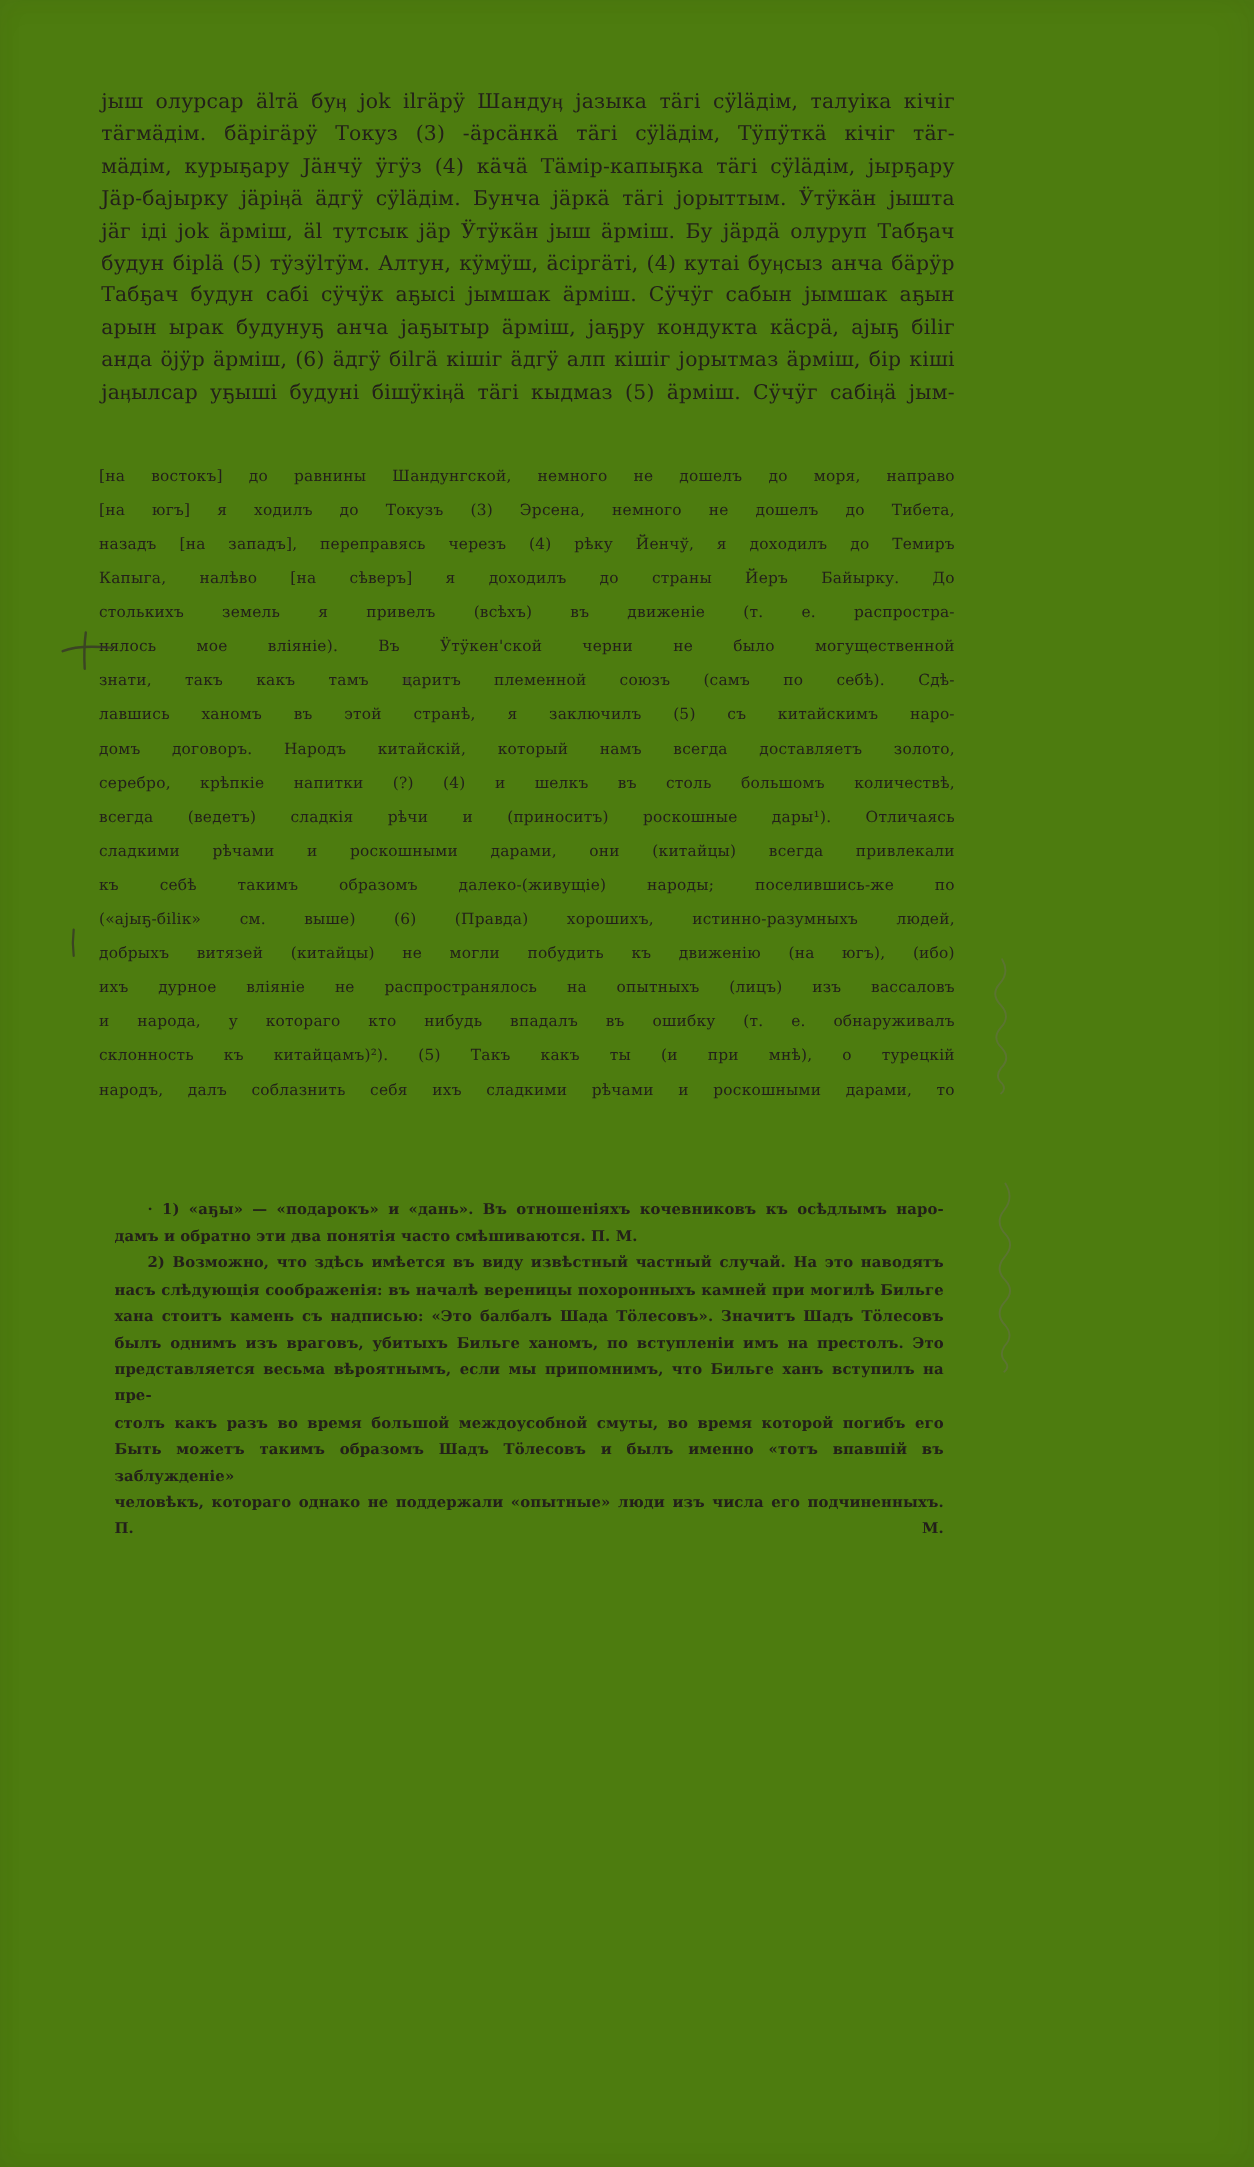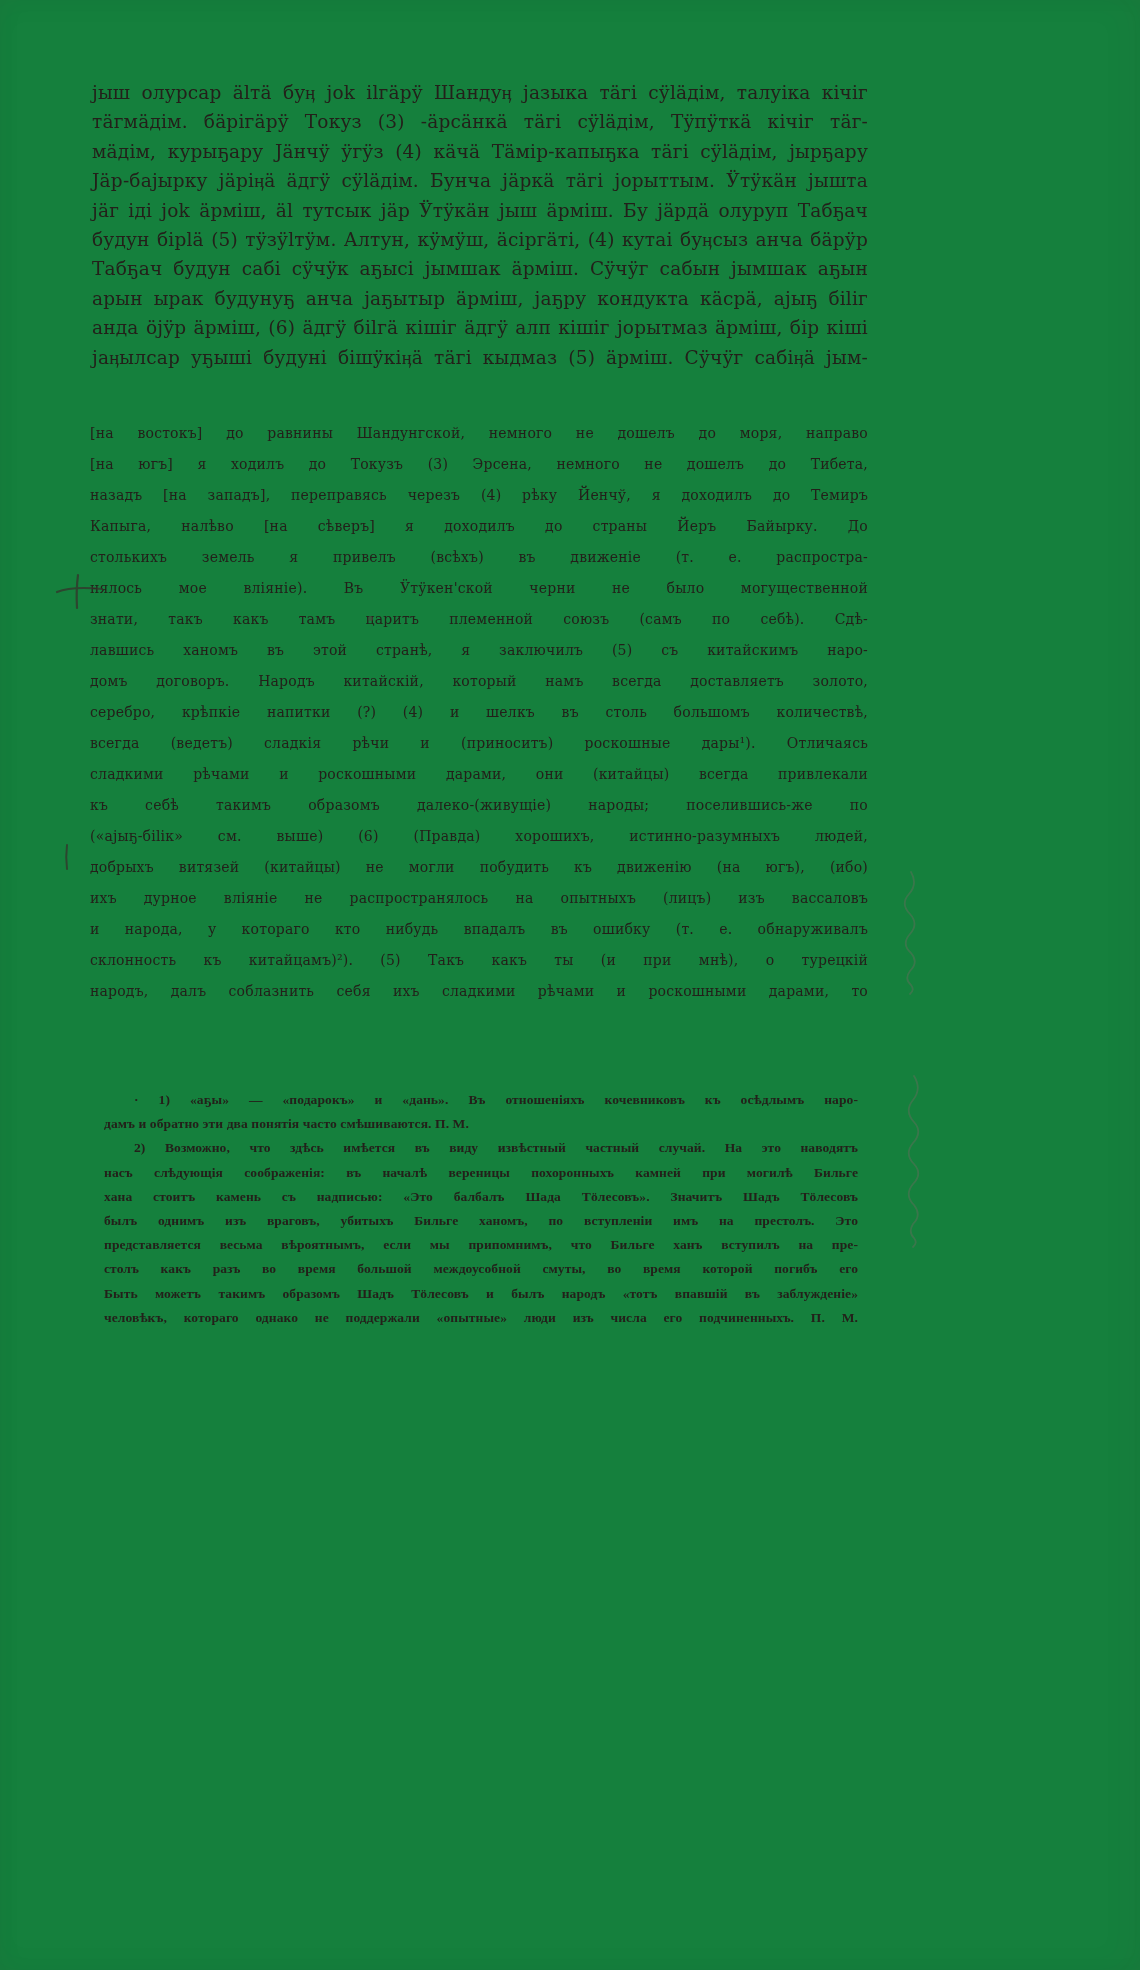--- a/index.html
+++ b/index.html
@@ -2,21 +2,21 @@
 <html><head>
 <meta charset="utf-8">
 <style>
   html, body { margin: 0; padding: 0; }
   body { background: #d9d7d0; font-family: "DejaVu Serif", serif; }
   .page {
     position: relative;
     width: 1140px;
     height: 1970px;
     margin: 0 auto;
-    background: #15803d;
+    background: #4d7c0f;
     color: #23201a;
     overflow: hidden;
     box-shadow: inset -10px 0 30px rgba(60,55,45,0.06), inset 6px 0 18px rgba(60,55,45,0.04);
   }
   .block { position: absolute; }
   .line {
     text-align: justify;
     text-align-last: justify;
     letter-spacing: 0.2px;
   }
@@ -26,21 +26,20 @@
     font-size: 18.5px; line-height: 29.4px;
   }
   .russian {
     left: 90px; top: 418px; width: 778px;
     font-size: 14px; line-height: 31px;
   }
   .footnotes {
     left: 104px; top: 1088px; width: 754px;
     font-size: 13.5px; line-height: 24.2px;
     font-weight: bold;
-    font-family: Liberation Serif, serif;
   }
   .footnotes .line { letter-spacing: 0.1px; }
   .fn-lines .line:first-child { text-indent: 30px; }
   .margin-mark { position: absolute; opacity: 0.75; }
   .pencil { opacity: 0.42; }
   .pencil-dot {
     position: absolute; left: 368px; top: 616px;
     width: 5px; height: 5px; border-radius: 50%;
     background: #4a463e; opacity: 0.65;
   }
@@ -94,21 +93,21 @@
       <div class="line left">дамъ и обратно эти два понятія часто смѣшиваются. П. М.</div>
     </div>
     <div class="footnote">
       <div class="fn-lines">
           <div class="line">2) Возможно, что здѣсь имѣется въ виду извѣстный частный случай. На это наводятъ</div>
           <div class="line">насъ слѣдующія соображенія: въ началѣ вереницы похоронныхъ камней при могилѣ Бильге</div>
           <div class="line">хана стоитъ камень съ надписью: «Это балбалъ Шада Тöлесовъ». Значитъ Шадъ Тöлесовъ</div>
           <div class="line">былъ однимъ изъ враговъ, убитыхъ Бильге ханомъ, по вступленіи имъ на престолъ. Это</div>
           <div class="line">представляется весьма вѣроятнымъ, если мы припомнимъ, что Бильге ханъ вступилъ на пре-</div>
           <div class="line">столъ какъ разъ во время большой междоусобной смуты, во время которой погибъ его</div>
-          <div class="line">Быть можетъ такимъ образомъ Шадъ Тöлесовъ и былъ народъ «тотъ впавшій въ заблужденіе»</div>
+          <div class="line">Быть можетъ такимъ образомъ Шадъ Тöлесовъ и былъ именно «тотъ впавшій въ заблужденіе»</div>
           <div class="line">человѣкъ, котораго однако не поддержали «опытные» люди изъ числа его подчиненныхъ. П. М.</div>
         </div>
     </div>
   </section>
 
   <div class="margin-mark" style="left:54px; top:570px;">
     <svg width="52" height="42" viewBox="0 0 52 42">
       <path d="M3 22 Q 18 16 48 19" fill="none" stroke="#35322b" stroke-width="2.2" stroke-linecap="round"></path>
       <path d="M24 5 Q 22 20 23 38" fill="none" stroke="#35322b" stroke-width="2.2" stroke-linecap="round"></path>
     </svg>

